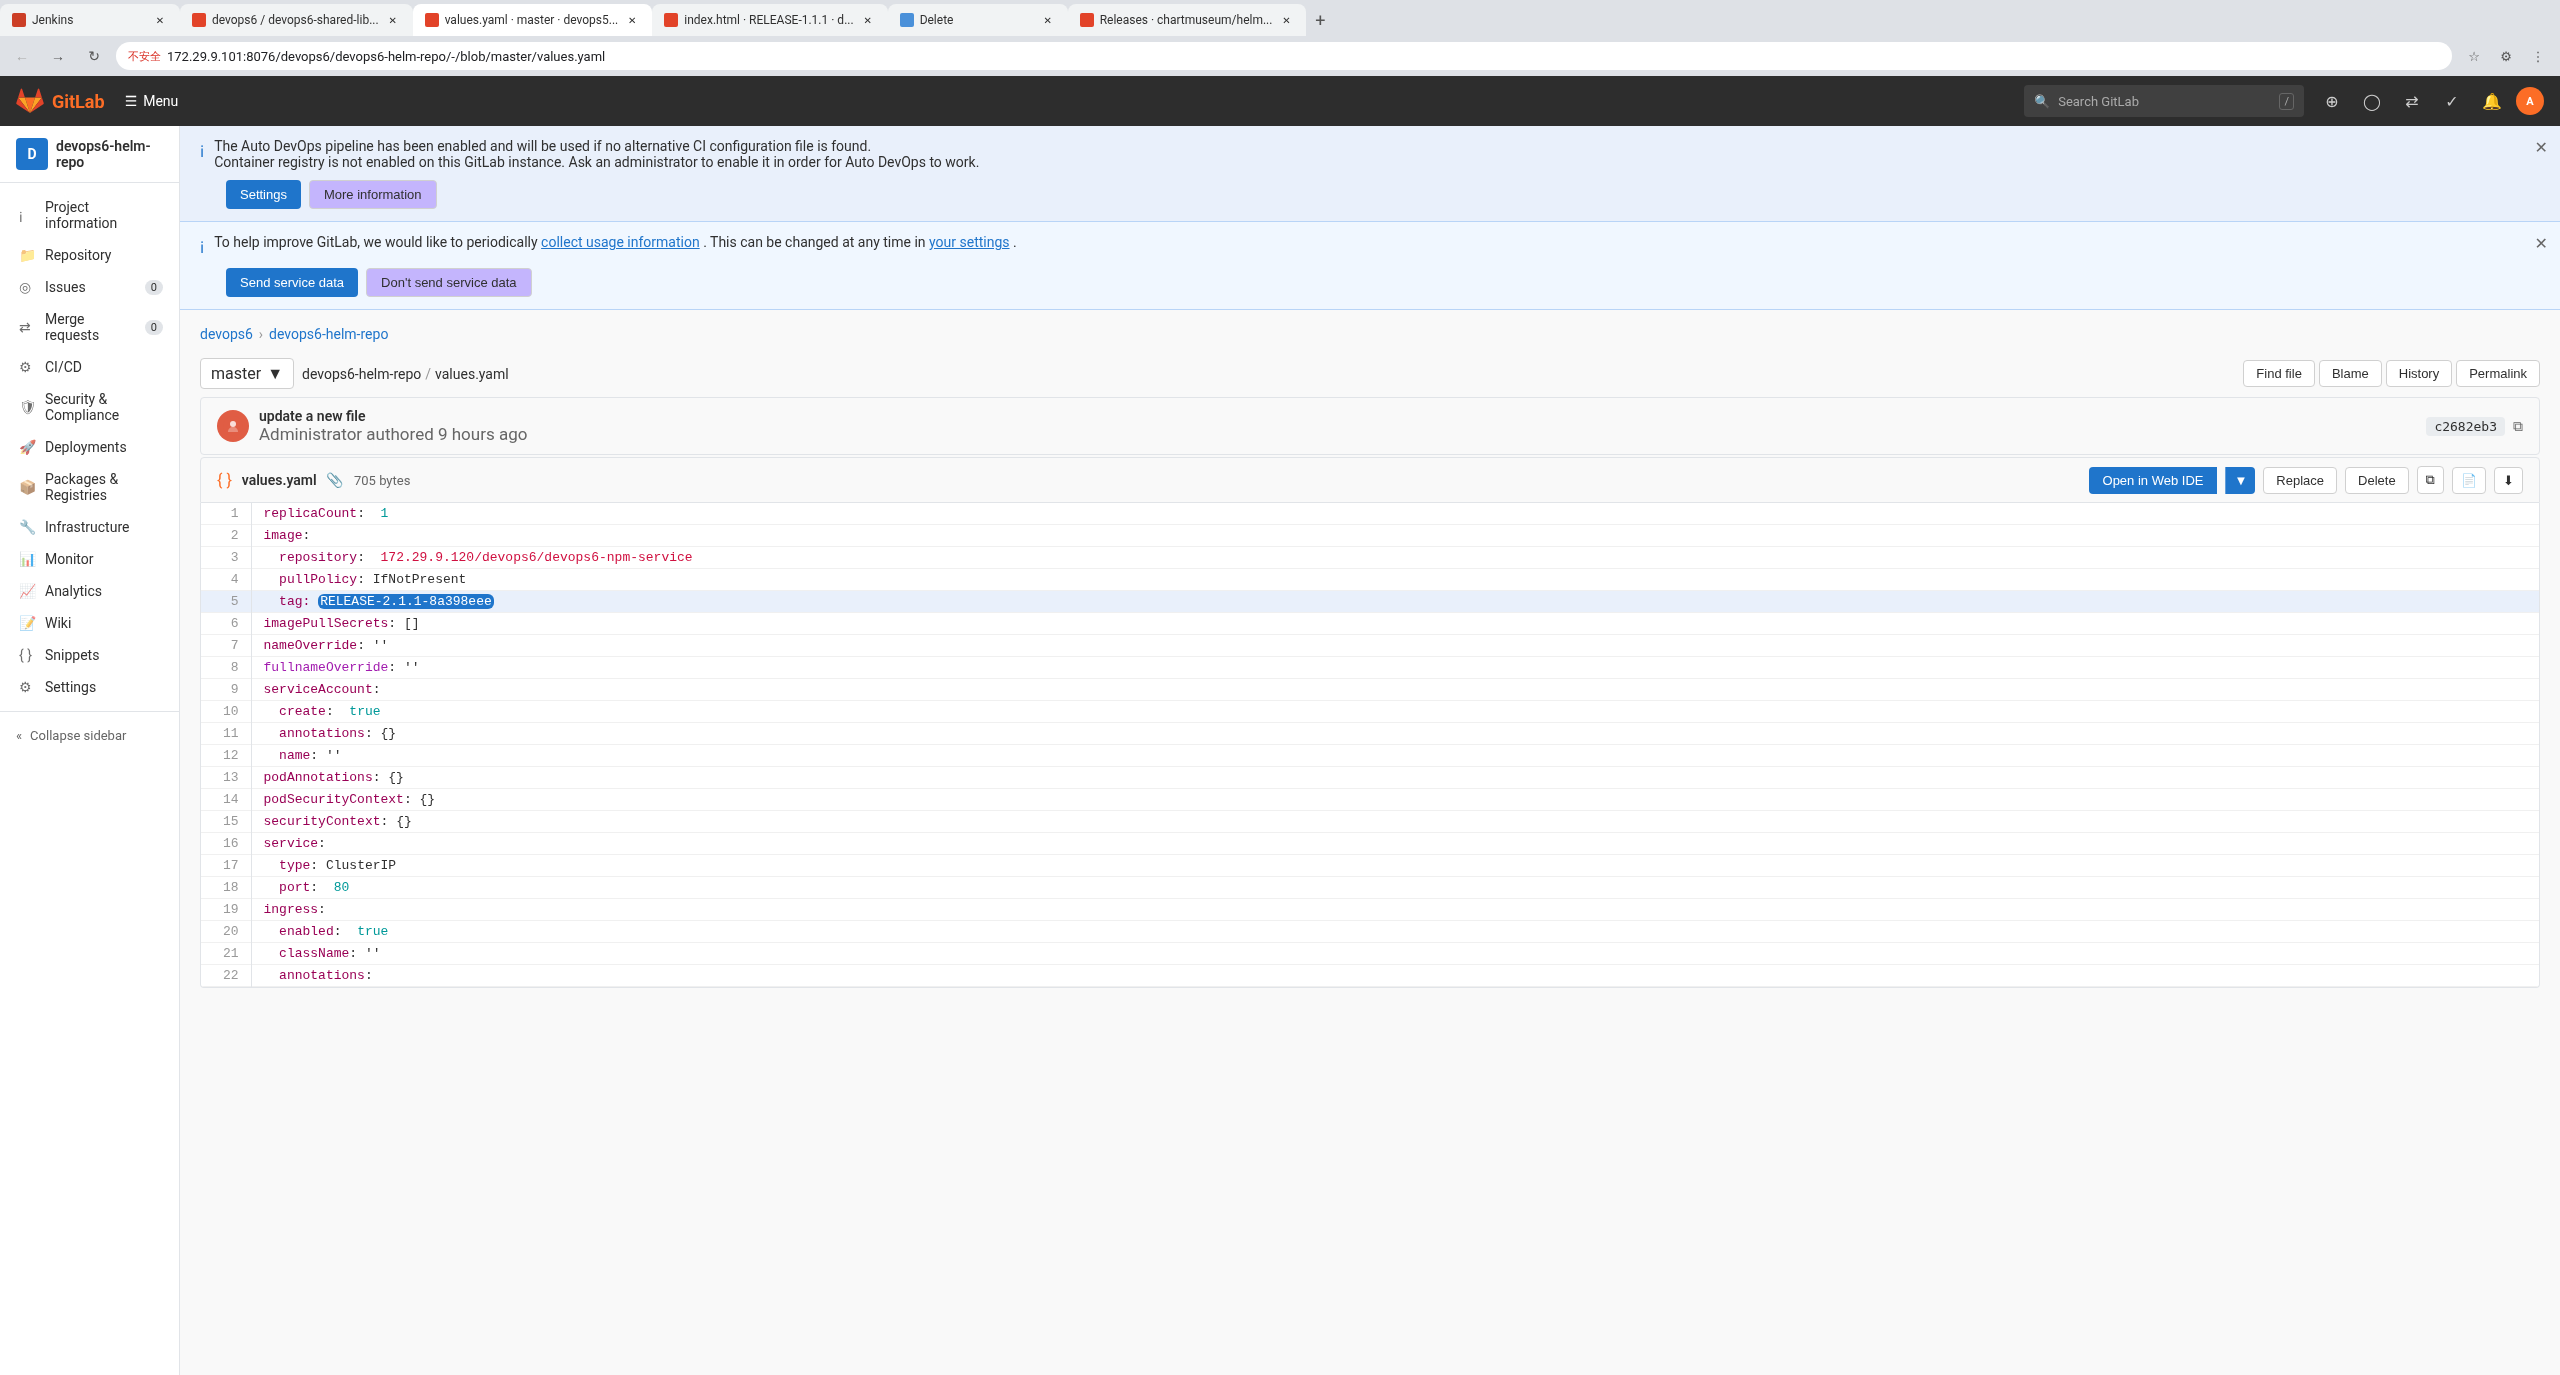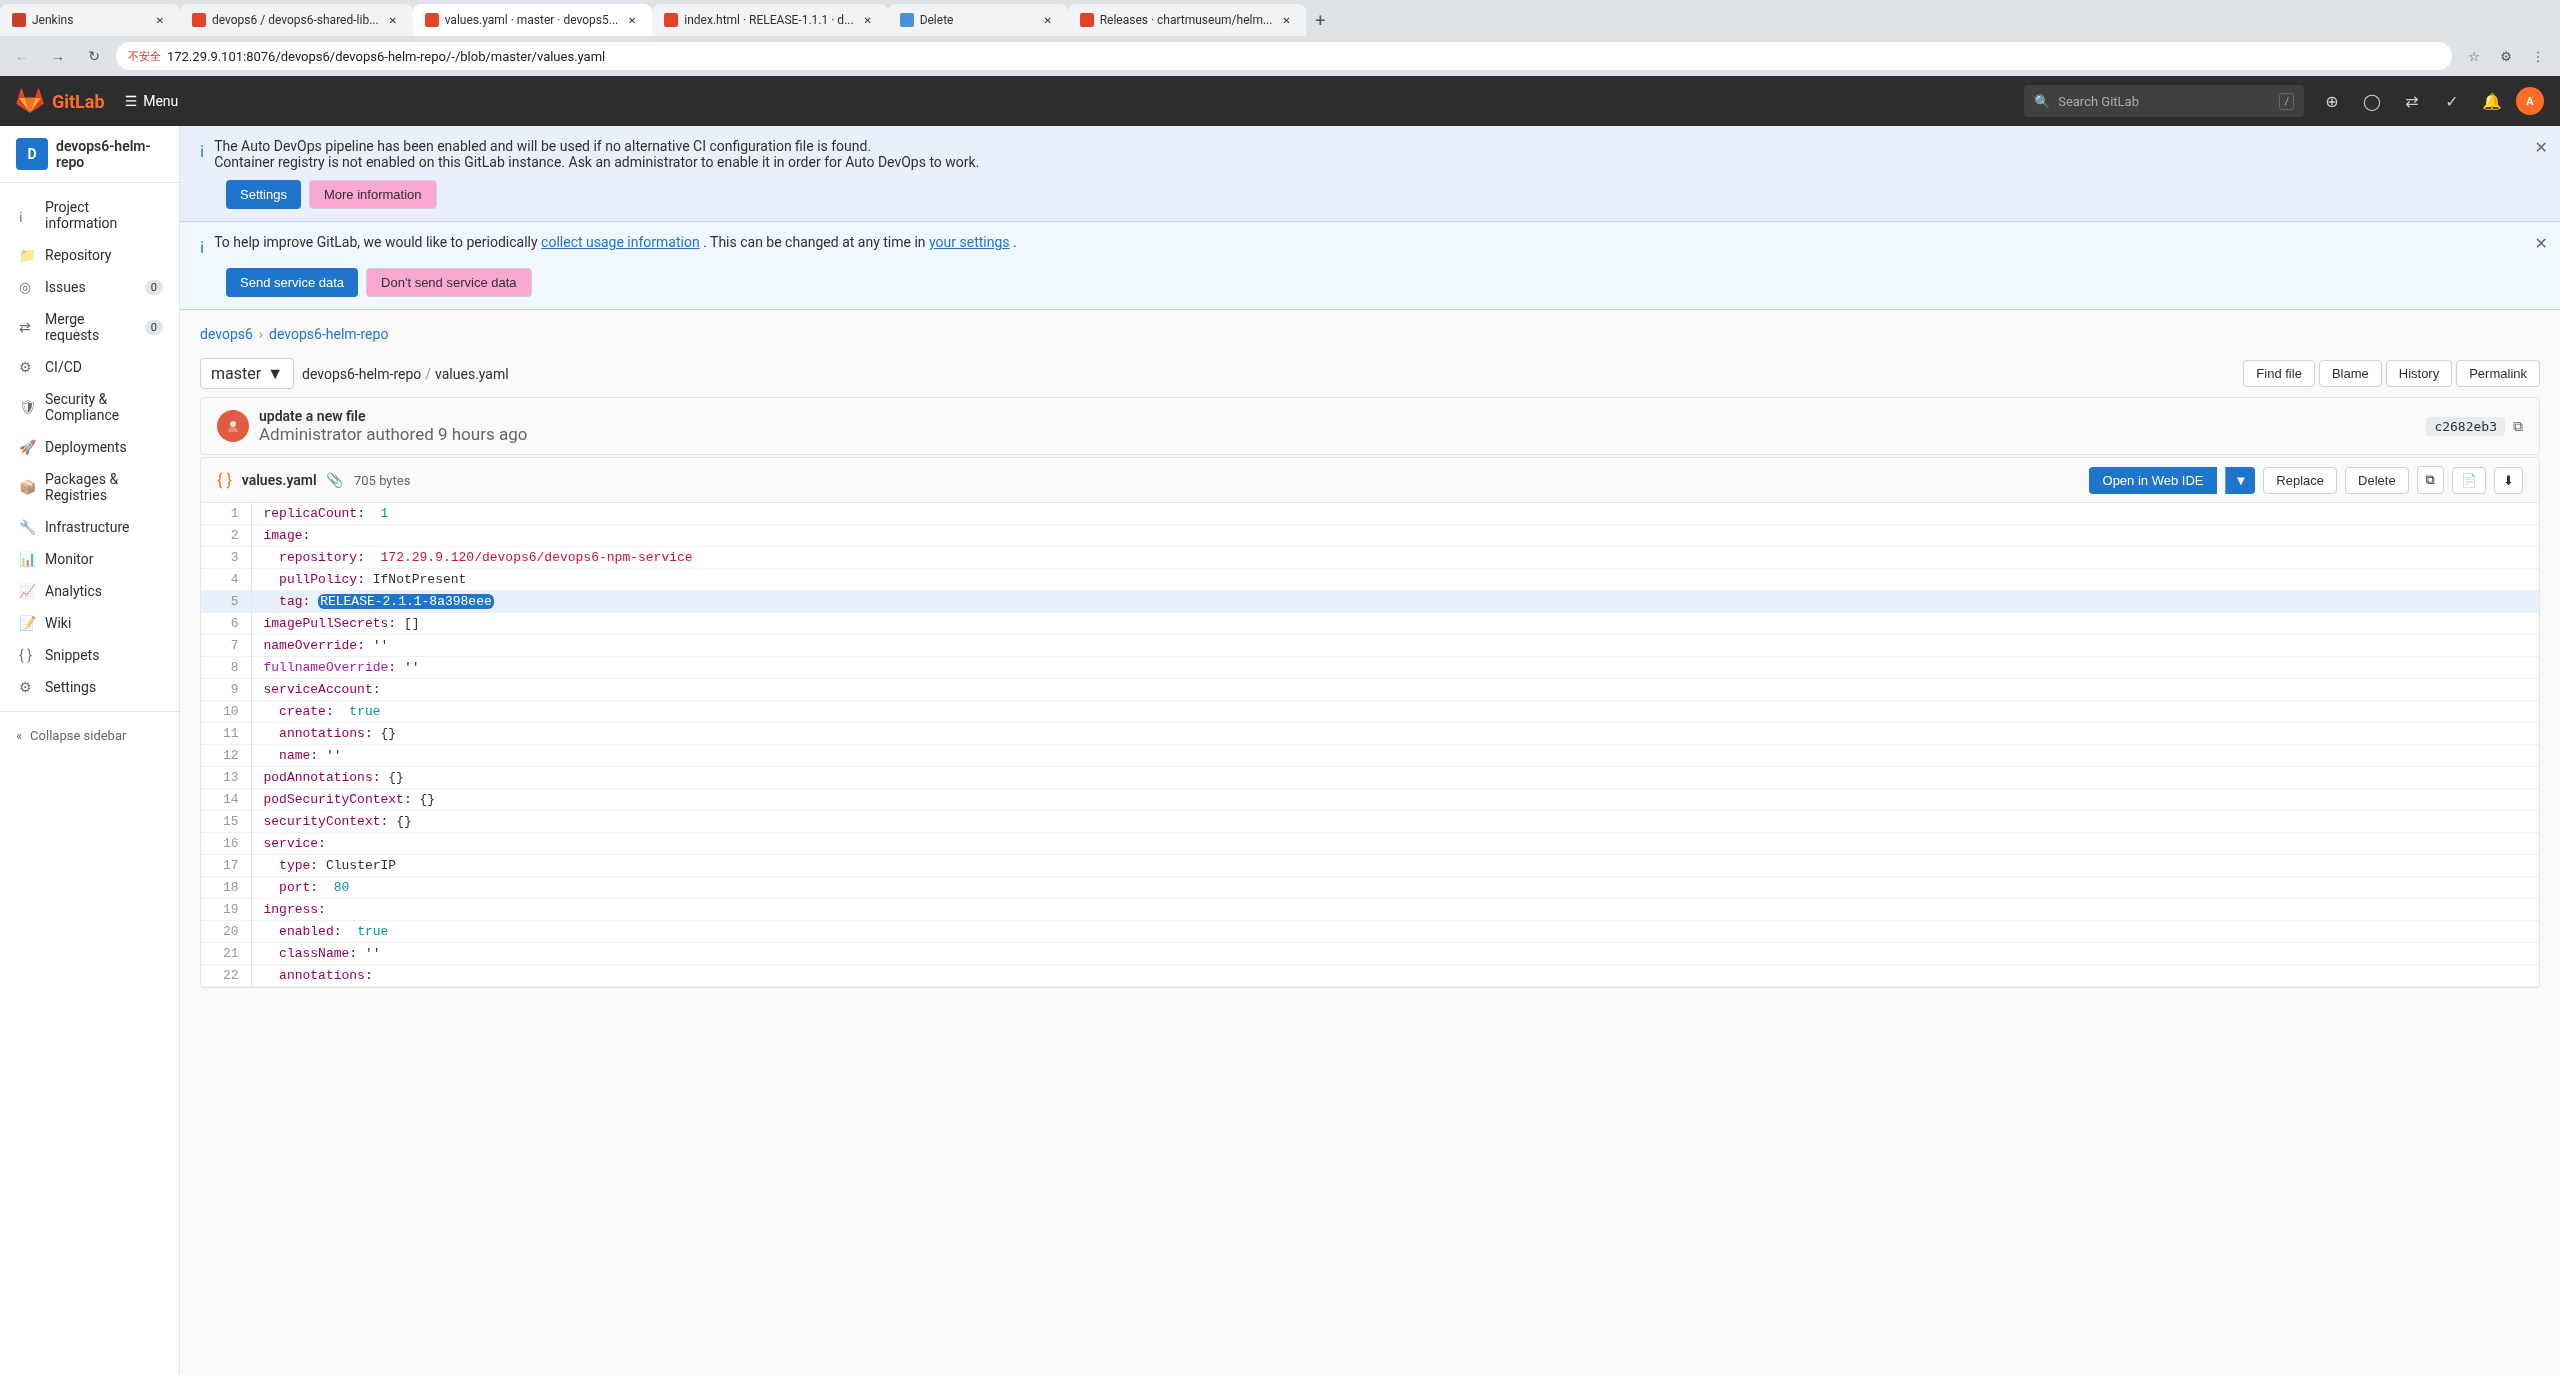--- a/index.html
+++ b/index.html
@@ -50,21 +50,21 @@
     
     .content { flex: 1; overflow-y: auto; background: #f9f9f9; }
 
     
     .banner { background: #e9f0fb; border-bottom: 1px solid #b8d4f7; padding: 12px 20px; position: relative; }
     .banner-close { position: absolute; right: 12px; top: 12px; cursor: pointer; color: #666; font-size: 16px; background: none; border: none; }
     .banner-row { display: flex; align-items: flex-start; gap: 10px; }
     .banner-icon { color: #1f75cb; font-size: 16px; margin-top: 2px; flex-shrink: 0; }
     .banner-actions { display: flex; gap: 8px; margin-top: 10px; margin-left: 26px; }
     .btn-primary { background: #1f75cb; color: #fff; border: none; padding: 6px 14px; border-radius: 4px; cursor: pointer; font-size: 13px; }
-    .btn-secondary { background: #f9a8d4; color: #303030; border: 1px solid #d0d0d0; padding: 6px 14px; border-radius: 4px; cursor: pointer; font-size: 13px; }
+    .btn-secondary { background: #c4b5fd; color: #303030; border: 1px solid #d0d0d0; padding: 6px 14px; border-radius: 4px; cursor: pointer; font-size: 13px; }
 
     
     .usage-banner { background: #f0f7ff; border-bottom: 1px solid #b8d4f7; padding: 12px 20px; position: relative; }
     .usage-link { color: #1f75cb; text-decoration: underline; cursor: pointer; }
 
     
     .file-content { padding: 16px 20px; }
     .breadcrumb { display: flex; align-items: center; gap: 6px; font-size: 14px; color: #666; margin-bottom: 16px; }
     .breadcrumb a { color: #1f75cb; text-decoration: none; cursor: pointer; }
     .breadcrumb-sep { color: #999; }

